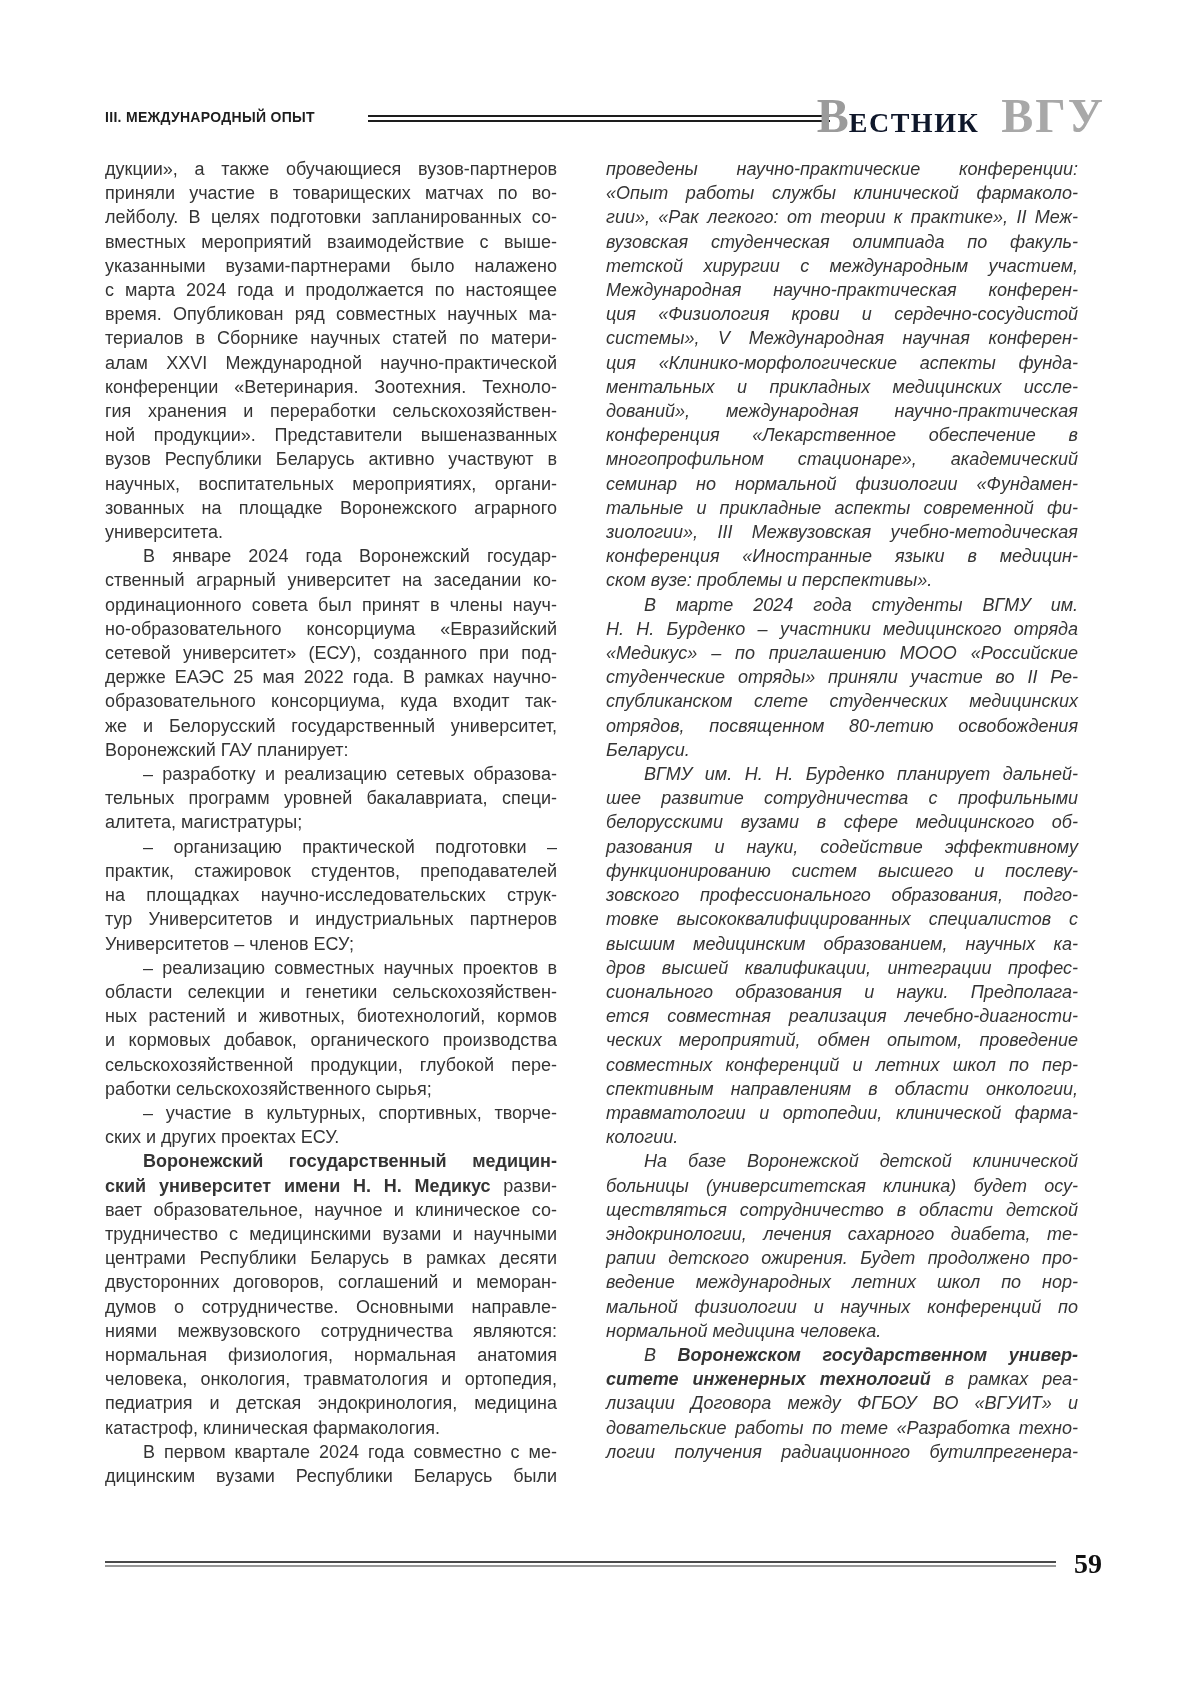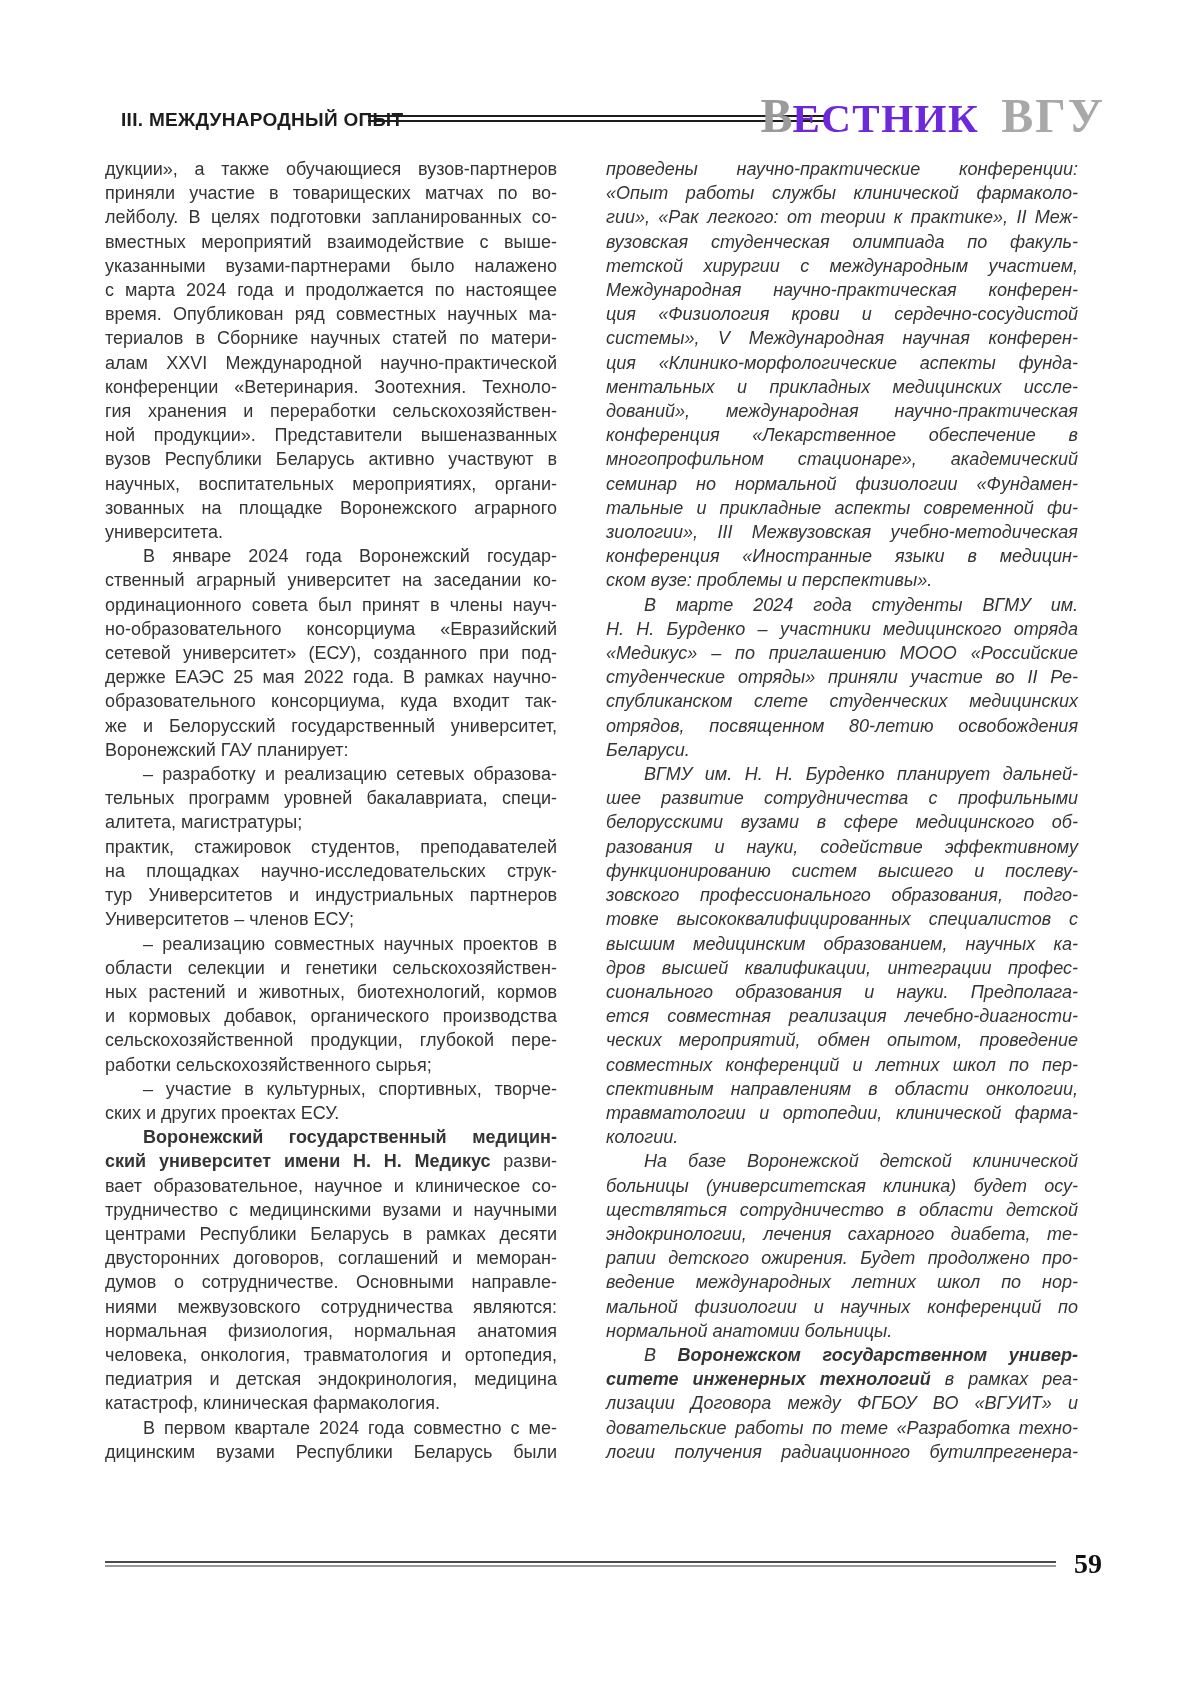--- a/index.html
+++ b/index.html
@@ -4,35 +4,34 @@
 <style>
   html,body { margin:0; padding:0; background:#e8e8e8; }
   .page {
     position:relative; width:1200px; height:1697px; background:#ffffff;
     margin:0 auto; overflow:hidden;
     font-family:"Liberation Sans", sans-serif;
   }
   
   .header-title {
     position:absolute; left:105px; top:109px;
-    font-size:19px; font-weight:bold; letter-spacing:0.3px; color:#1d1d1d;
+    font-size:14px; font-weight:bold; letter-spacing:0.3px; color:#1d1d1d;
     white-space:nowrap;
-    margin-left:16px;
   }
   .header-rule {
     position:absolute; left:368px; top:115px; width:462px; height:3px;
     border-top:2.5px solid #1d1d1d; border-bottom:2.5px solid #1d1d1d;
   }
   .logo {
     position:absolute; right:95px; top:92px;
     display:flex; align-items:baseline;
     font-family:"Liberation Serif", serif; font-weight:bold; white-space:nowrap;
   }
   .logo-initial { font-size:48px; line-height:1; color:#9b9b9b; }
-  .logo-rest   { font-size:41px; line-height:1; color:#6d28d9; letter-spacing:1.5px; }
+  .logo-rest   { font-size:28px; line-height:1; color:#0f172a; letter-spacing:1.5px; }
   .logo-abbr   { font-size:48px; line-height:1; color:#a8a8a8; margin-left:22px; letter-spacing:2px; }
   
   .col {
     position:absolute; top:157px;
     font-size:18px; line-height:24.2px; color:#343434;
   }
   .col-left  { left:105px; width:452px; }
   .col-right { left:606px; width:472px;font-style:italic; }
   .line { text-align:justify; text-align-last:justify; }
   .line.pe { text-align-last:left; }
@@ -89,20 +88,21 @@
       <div class="line"><span>ординационного совета был принят в члены науч-</span></div>
       <div class="line"><span>но-образовательного консорциума «Евразийский</span></div>
       <div class="line"><span>сетевой университет» (ЕСУ), созданного при под-</span></div>
       <div class="line"><span>держке ЕАЭС 25 мая 2022 года. В рамках научно-</span></div>
       <div class="line"><span>образовательного консорциума, куда входит так-</span></div>
       <div class="line"><span>же и Белорусский государственный университет,</span></div>
       <div class="line pe"><span>Воронежский ГАУ планирует:</span></div>
       <div class="line ind"><span>– разработку и реализацию сетевых образова-</span></div>
       <div class="line"><span>тельных программ уровней бакалавриата, специ-</span></div>
       <div class="line pe"><span>алитета, магистратуры;</span></div>
+      <div class="line ind"><span>– организацию практической подготовки –</span></div>
       <div class="line"><span>практик, стажировок студентов, преподавателей</span></div>
       <div class="line"><span>на площадках научно-исследовательских струк-</span></div>
       <div class="line"><span>тур Университетов и индустриальных партнеров</span></div>
       <div class="line pe"><span>Университетов – членов ЕСУ;</span></div>
       <div class="line ind"><span>– реализацию совместных научных проектов в</span></div>
       <div class="line"><span>области селекции и генетики сельскохозяйствен-</span></div>
       <div class="line"><span>ных растений и животных, биотехнологий, кормов</span></div>
       <div class="line"><span>и кормовых добавок, органического производства</span></div>
       <div class="line"><span>сельскохозяйственной продукции, глубокой пере-</span></div>
       <div class="line pe"><span>работки сельскохозяйственного сырья;</span></div>
@@ -165,21 +165,21 @@
       <div class="line"><span>спективным направлениям в области онкологии,</span></div>
       <div class="line"><span>травматологии и ортопедии, клинической фарма-</span></div>
       <div class="line pe"><span>кологии.</span></div>
       <div class="line ind"><span>На базе Воронежской детской клинической</span></div>
       <div class="line"><span>больницы (университетская клиника) будет осу-</span></div>
       <div class="line"><span>ществляться сотрудничество в области детской</span></div>
       <div class="line"><span>эндокринологии, лечения сахарного диабета, те-</span></div>
       <div class="line"><span>рапии детского ожирения. Будет продолжено про-</span></div>
       <div class="line"><span>ведение международных летних школ по нор-</span></div>
       <div class="line"><span>мальной физиологии и научных конференций по</span></div>
-      <div class="line pe"><span>нормальной анатомии больницы.</span></div>
+      <div class="line pe"><span>нормальной медицина человека.</span></div>
       <div class="line ind"><span>В </span><span class="b">Воронежском государственном универ-</span></div>
       <div class="line"><span class="b">ситете инженерных технологий</span><span> в рамках реа-</span></div>
       <div class="line"><span>лизации Договора между ФГБОУ ВО «ВГУИТ» и</span></div>
       <div class="line"><span>довательские работы по теме «Разработка техно-</span></div>
       <div class="line"><span>логии получения радиационного бутилпрегенера-</span></div>
     </div>
 
   <div class="footer">
     <div class="footer-rule"></div>
     <div class="page-num">59</div>

